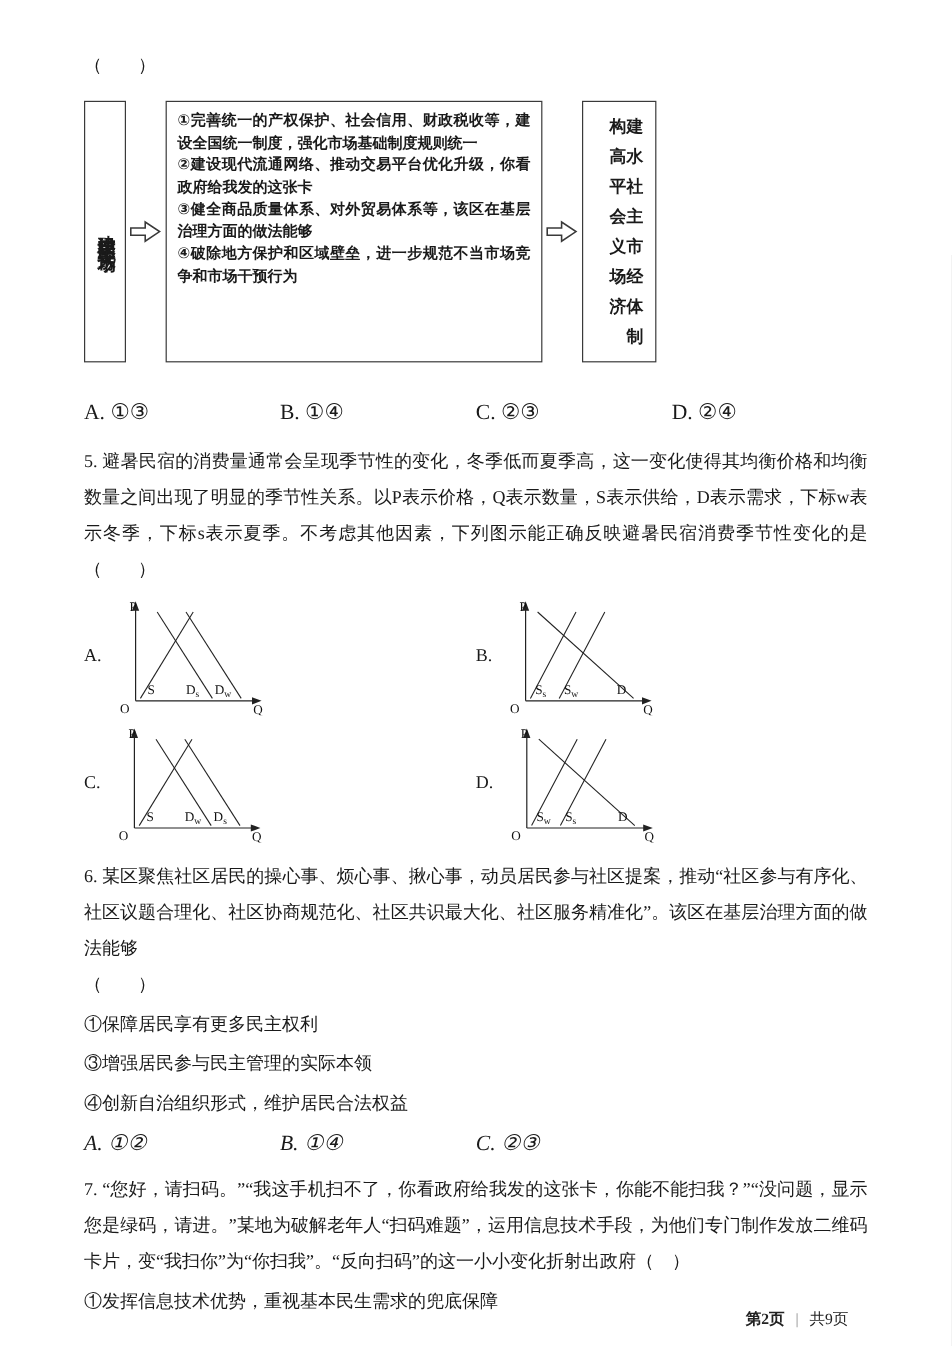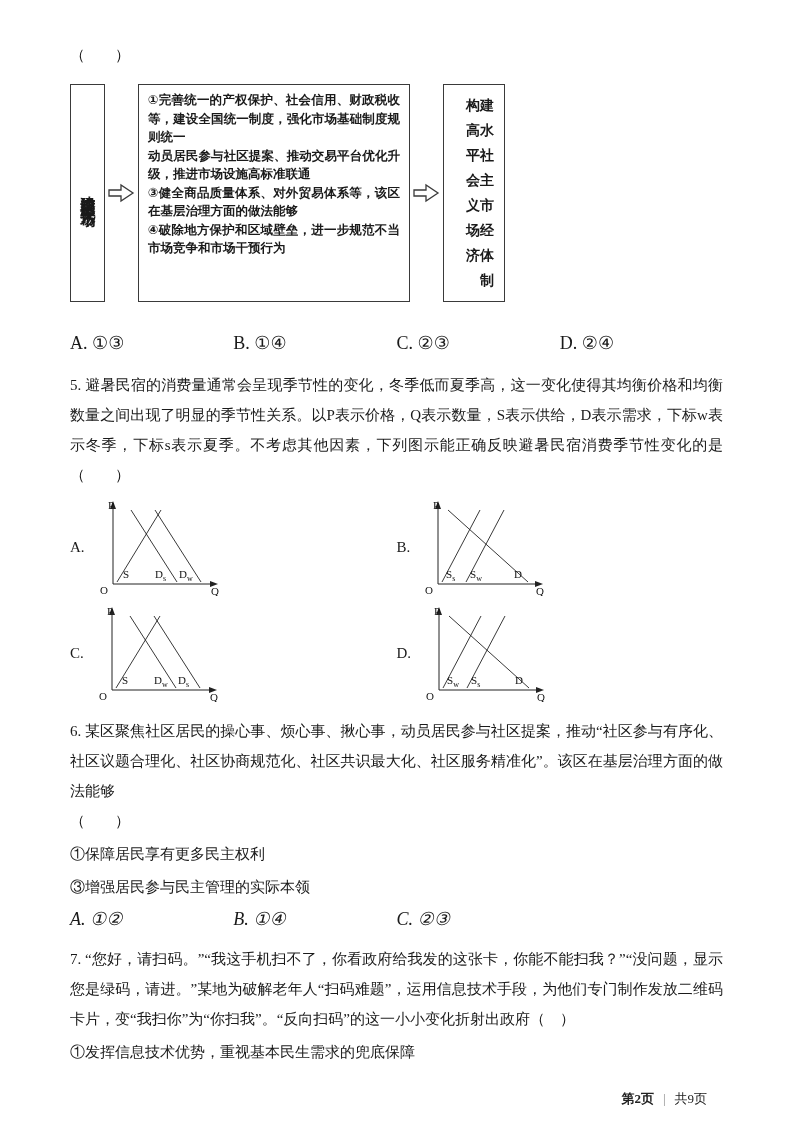--- a/index.html
+++ b/index.html
@@ -16,21 +16,21 @@
   
   .flowchart { display:flex; align-items:stretch; margin-top:14px; }
   .fc-box { border:1.5px solid #3a3a3a; box-sizing:border-box; background:#fff;text-align:right; }
   .fc-left {
     writing-mode:vertical-lr; text-orientation:upright; text-align:center;
     padding:4px 7px; font-family:"Liberation Sans","DejaVu Sans",sans-serif;
     font-weight:bold; font-size:15px; letter-spacing:2px;
   }
   .fc-arrow { display:flex; align-items:center; padding:0 3px; }
   .fc-mid {
-    width:272px; padding:6px 9px; font-family:"Liberation Sans","DejaVu Sans",sans-serif;
+    width:314px; padding:6px 9px; font-family:"Liberation Sans","DejaVu Sans",sans-serif;
     font-weight:bold; font-size:12.5px; line-height:18.5px; text-align:justify;
   }
   .fc-right {
     width:62px; padding:8px 10px; font-family:"Liberation Sans","DejaVu Sans",sans-serif;
     font-weight:bold; font-size:14px; line-height:25px; display:flex; align-items:center;
   }
   
   .opts { display:grid; grid-template-columns:repeat(4,1fr); font-size:18px; line-height:30px; }
   .opts-q4 { margin-top:26px; }
   .opts-q6 { margin-top:0px;font-style:italic; }
@@ -65,21 +65,21 @@
 
   <div class="flowchart">
     <div class="fc-box fc-left">建设全国统一大市场</div>
     <div class="fc-arrow">
       <svg width="27" height="22" viewBox="0 0 27 22">
           <polygon points="1,8 13,8 13,3 25,11 13,19 13,14 1,14" fill="#ffffff" stroke="#3a3a3a" stroke-width="1.3"></polygon>
         </svg>
     </div>
     <div class="fc-box fc-mid">
       <div>①完善统一的产权保护、社会信用、财政税收等，建设全国统一制度，强化市场基础制度规则统一</div>
-      <div>动员居民参与社区提案、推动交易平台优化升级，推进市场设施高标准联通</div>
+      <div>②建设现代流通网络、推动交易平台优化升级，你看政府给我发的这张卡</div>
       <div>③健全商品质量体系、对外贸易体系等，该区在基层治理方面的做法能够</div>
       <div>④破除地方保护和区域壁垒，进一步规范不当市场竞争和市场干预行为</div>
     </div>
     <div class="fc-arrow">
       <svg width="27" height="22" viewBox="0 0 27 22">
           <polygon points="1,8 13,8 13,3 25,11 13,19 13,14 1,14" fill="#ffffff" stroke="#3a3a3a" stroke-width="1.3"></polygon>
         </svg>
     </div>
     <div class="fc-box fc-right">
       <span>构建高水平社会主义市场经济体制</span>
@@ -178,20 +178,21 @@
       </div>
 
     </div>
   </div>
 
   <p class="para q6para">6. 某区聚焦社区居民的操心事、烦心事、揪心事，动员居民参与社区提案，推动“社区参与有序化、社区议题合理化、社区协商规范化、社区共识最大化、社区服务精准化”。该区在基层治理方面的做法能够</p>
   <div class="bracket-line">（　　）</div>
   <div class="qitems">
     <div>①保障居民享有更多民主权利</div>
     <div>③增强居民参与民主管理的实际本领</div>
+    <div>④创新自治组织形式，维护居民合法权益</div>
   </div>
   <div class="opts opts-q6">
     <span>A. ①②</span>
     <span>B. ①④</span>
     <span>C. ②③</span>
   </div>
 
   <p class="para q7para">7. “您好，请扫码。”“我这手机扫不了，你看政府给我发的这张卡，你能不能扫我？”“没问题，显示您是绿码，请进。”某地为破解老年人“扫码难题”，运用信息技术手段，为他们专门制作发放二维码卡片，变“我扫你”为“你扫我”。“反向扫码”的这一小小变化折射出政府（　）</p>
   <div class="qitems">
     <div>①发挥信息技术优势，重视基本民生需求的兜底保障</div>

